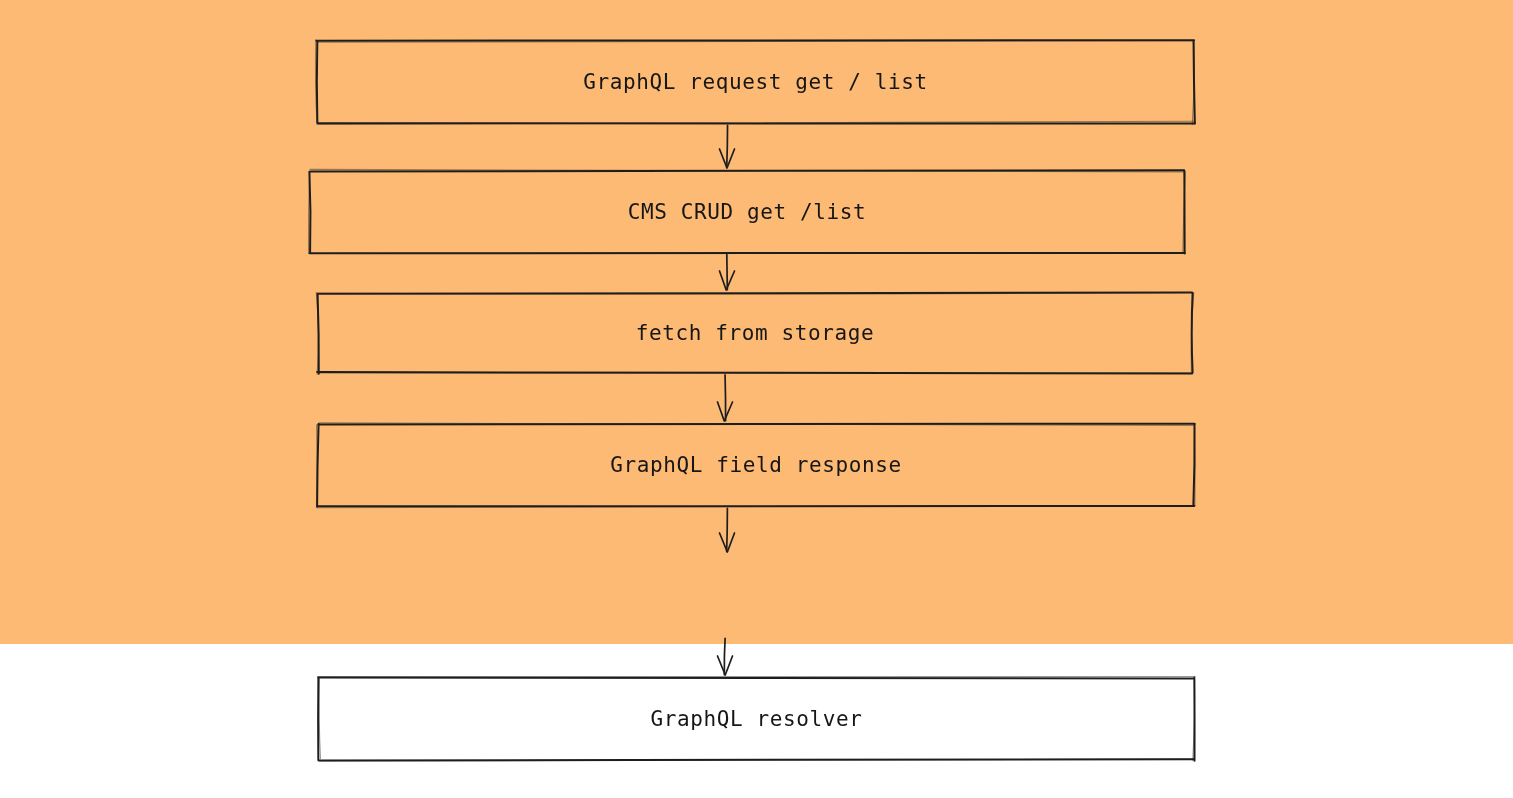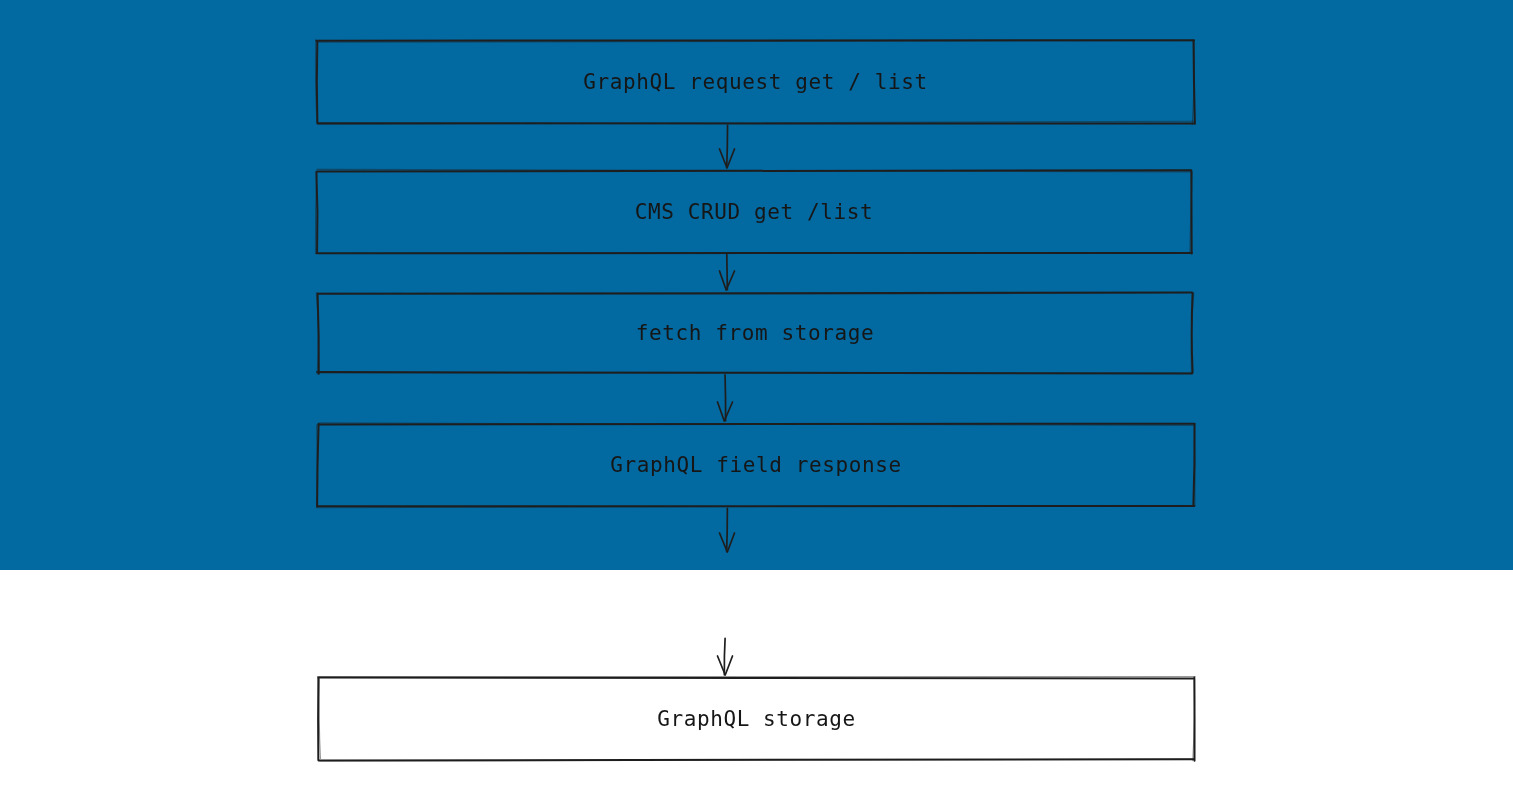--- a/index.html
+++ b/index.html
@@ -11,22 +11,22 @@
   body {
     width: 1513px;
     height: 798px;
     overflow: hidden;
     font-family: "DejaVu Sans Mono", "Liberation Mono", monospace;
   }
 
   #canvas {
     position: relative;
     width: 1513px;
-    height: 570px;
-    background: #0369a1;
+    height: 644px;
+    background: #fdba74;
   }
 
   .flow-node {
     position: absolute;
     box-sizing: border-box;
     display: flex;
     align-items: center;
     justify-content: center;
   }
 
@@ -91,21 +91,21 @@
         <path d="M 879.6986206062131 84.60590629647761 Q 441.33197952367925 83.83289176991809 2.8307106026125655 84.27676277215441" fill="none" stroke="#1e1e1e" stroke-width="2" stroke-opacity="1" stroke-linecap="round"></path>
         <path d="M 2.3688376432605263 83.61586217904271 Q 1.3226461794705346 44.207354278521315 2.32747411785064 2.760362911997532" fill="none" stroke="#1e1e1e" stroke-width="2" stroke-opacity="1" stroke-linecap="round"></path>
         <path d="M 3.1091230406002714 3.188279534777757 Q 439.5723010642791 3.483481485323739 878.2132123951861 1.7902692802205074" fill="none" stroke="#1e1e1e" stroke-width="1.1" stroke-opacity="0.45" stroke-linecap="round"></path>
         <path d="M 879.0839887627792 2.7673933041130163 Q 879.7858826080458 45.02011966916738 877.280363273658 85.7784651758049" fill="none" stroke="#1e1e1e" stroke-width="1.1" stroke-opacity="0.45" stroke-linecap="round"></path>
         <path d="M 878.973071480623 82.23112049104232 Q 440.44888027306126 84.2542480100199 2.8811190602747345 85.49553280030169" fill="none" stroke="#1e1e1e" stroke-width="1.1" stroke-opacity="0.45" stroke-linecap="round"></path>
         <path d="M 2.0036834248358772 85.33337416794774 Q -0.18816997512624134 45.106435279616356 0.8094111922240868 0.57977129238647" fill="none" stroke="#1e1e1e" stroke-width="1.1" stroke-opacity="0.45" stroke-linecap="round"></path>
       </svg>
     <span class="node-label">GraphQL request get / list</span>
   </div>
 
-  <div class="flow-node" id="node-1" style="left: 315px; top: 169px; width: 878px; height: 86px;">
+  <div class="flow-node" id="node-1" style="left: 308px; top: 169px; width: 878px; height: 86px;">
     <svg class="node-svg" preserveAspectRatio="none" viewBox="0 0 878 86" width="878" height="86">
         <path d="M 2.4898117071901504 2.549642563541253 Q 438.9766843300856 1.6466103367258842 875.8237449649366 1.2276645660994876" fill="none" stroke="#1e1e1e" stroke-width="2" stroke-opacity="1" stroke-linecap="round"></path>
         <path d="M 876.3609350508362 1.4047328473556475 Q 876.5201038356964 41.959238228900006 876.6526338644105 84.5824352509726" fill="none" stroke="#1e1e1e" stroke-width="2" stroke-opacity="1" stroke-linecap="round"></path>
         <path d="M 876.8487515696086 83.98213198226044 Q 438.5966673044379 83.64010261100722 1.773184895828918 84.2050325637241" fill="none" stroke="#1e1e1e" stroke-width="2" stroke-opacity="1" stroke-linecap="round"></path>
         <path d="M 2.0898417715867246 83.67512419250566 Q 3.1524196016101262 43.65395839303451 1.4027928592184526 2.769117052140235" fill="none" stroke="#1e1e1e" stroke-width="2" stroke-opacity="1" stroke-linecap="round"></path>
         <path d="M 2.0053628095450637 0.3613183499133765 Q 440.0318537919372 0.34857635538493104 875.7447804100555 2.879736234005418" fill="none" stroke="#1e1e1e" stroke-width="1.1" stroke-opacity="0.45" stroke-linecap="round"></path>
         <path d="M 877.2242846503035 3.075416470912945 Q 875.4776119432215 42.152494221512455 874.898980236379 83.83871995286957" fill="none" stroke="#1e1e1e" stroke-width="1.1" stroke-opacity="0.45" stroke-linecap="round"></path>
         <path d="M 876.2543854246169 83.51492142738537 Q 440.72926100928765 85.82952258312586 1.021255922699932 84.52392307628129" fill="none" stroke="#1e1e1e" stroke-width="1.1" stroke-opacity="0.45" stroke-linecap="round"></path>
         <path d="M 0.5107753278272111 84.46752458916396 Q 0.16535427125420155 44.60272655440621 1.589613438299677 2.506508351446366" fill="none" stroke="#1e1e1e" stroke-width="1.1" stroke-opacity="0.45" stroke-linecap="round"></path>
       </svg>
@@ -145,21 +145,21 @@
     <svg class="node-svg" preserveAspectRatio="none" viewBox="0 0 879 86" width="879" height="86">
         <path d="M 1.36745357525882 1.590438324441406 Q 439.9841485985295 1.6664107899211398 876.2013392210479 2.3906753844072464" fill="none" stroke="#1e1e1e" stroke-width="2" stroke-opacity="1" stroke-linecap="round"></path>
         <path d="M 877.3235383516287 1.5357345106246576 Q 877.6669735440644 43.25659058641484 877.523026091523 84.79718020041342" fill="none" stroke="#1e1e1e" stroke-width="2" stroke-opacity="1" stroke-linecap="round"></path>
         <path d="M 876.987509274896 83.17058908942649 Q 439.0747543863369 84.0644461018054 1.5765331091715642 84.57320737907347" fill="none" stroke="#1e1e1e" stroke-width="2" stroke-opacity="1" stroke-linecap="round"></path>
         <path d="M 1.330096411812164 83.63629315520464 Q 0.8758646584189798 43.012260302897666 1.381901025903365 2.020654780101336" fill="none" stroke="#1e1e1e" stroke-width="2" stroke-opacity="1" stroke-linecap="round"></path>
         <path d="M 0.4182215214791807 0.6272554041944702 Q 441.32242335521727 1.574940939925118 878.2177042259917 0.5321124078389781" fill="none" stroke="#1e1e1e" stroke-width="1.1" stroke-opacity="0.45" stroke-linecap="round"></path>
         <path d="M 877.6388811599644 3.3107964053334653 Q 878.0266617004697 41.90351836270816 875.7781713965247 84.5908933293032" fill="none" stroke="#1e1e1e" stroke-width="1.1" stroke-opacity="0.45" stroke-linecap="round"></path>
         <path d="M 876.6948856360721 83.16892204329787 Q 439.8168312848903 83.9117090618013 2.8978748334096163 84.9830257428731" fill="none" stroke="#1e1e1e" stroke-width="1.1" stroke-opacity="0.45" stroke-linecap="round"></path>
         <path d="M 3.493416215522874 82.46734886181883 Q 1.5209679422345794 43.68338600307861 2.413116944866775 2.691089392868378" fill="none" stroke="#1e1e1e" stroke-width="1.1" stroke-opacity="0.45" stroke-linecap="round"></path>
       </svg>
-    <span class="node-label">GraphQL storage</span>
+    <span class="node-label">GraphQL resolver</span>
   </div>
 
   <svg class="edge" id="edge-layer" style="left:0;top:0;width:1513px;height:798px;" viewBox="0 0 1513 798">
       <g>
         <path d="M 727.5420248036934 125.25697994272085 Q 727.5033985766411 147.32234385567827 726.7268577105025 167.473004758392" fill="none" stroke="#1e1e1e" stroke-width="1.6" stroke-linecap="round"></path>
         <path d="M 719.5 149 L 727.0074706081335 168 L 734.5 149" fill="none" stroke="#1e1e1e" stroke-width="1.7" stroke-linecap="round" stroke-linejoin="round"></path>
       </g>
       <g>
         <path d="M 726.8108180047994 254.60558538446463 Q 727.0908959872233 272.58224473996194 727.3376453766308 289.77480387705134" fill="none" stroke="#1e1e1e" stroke-width="1.6" stroke-linecap="round"></path>
         <path d="M 719.5 271 L 726.2249238968011 290 L 734.5 271" fill="none" stroke="#1e1e1e" stroke-width="1.7" stroke-linecap="round" stroke-linejoin="round"></path>

